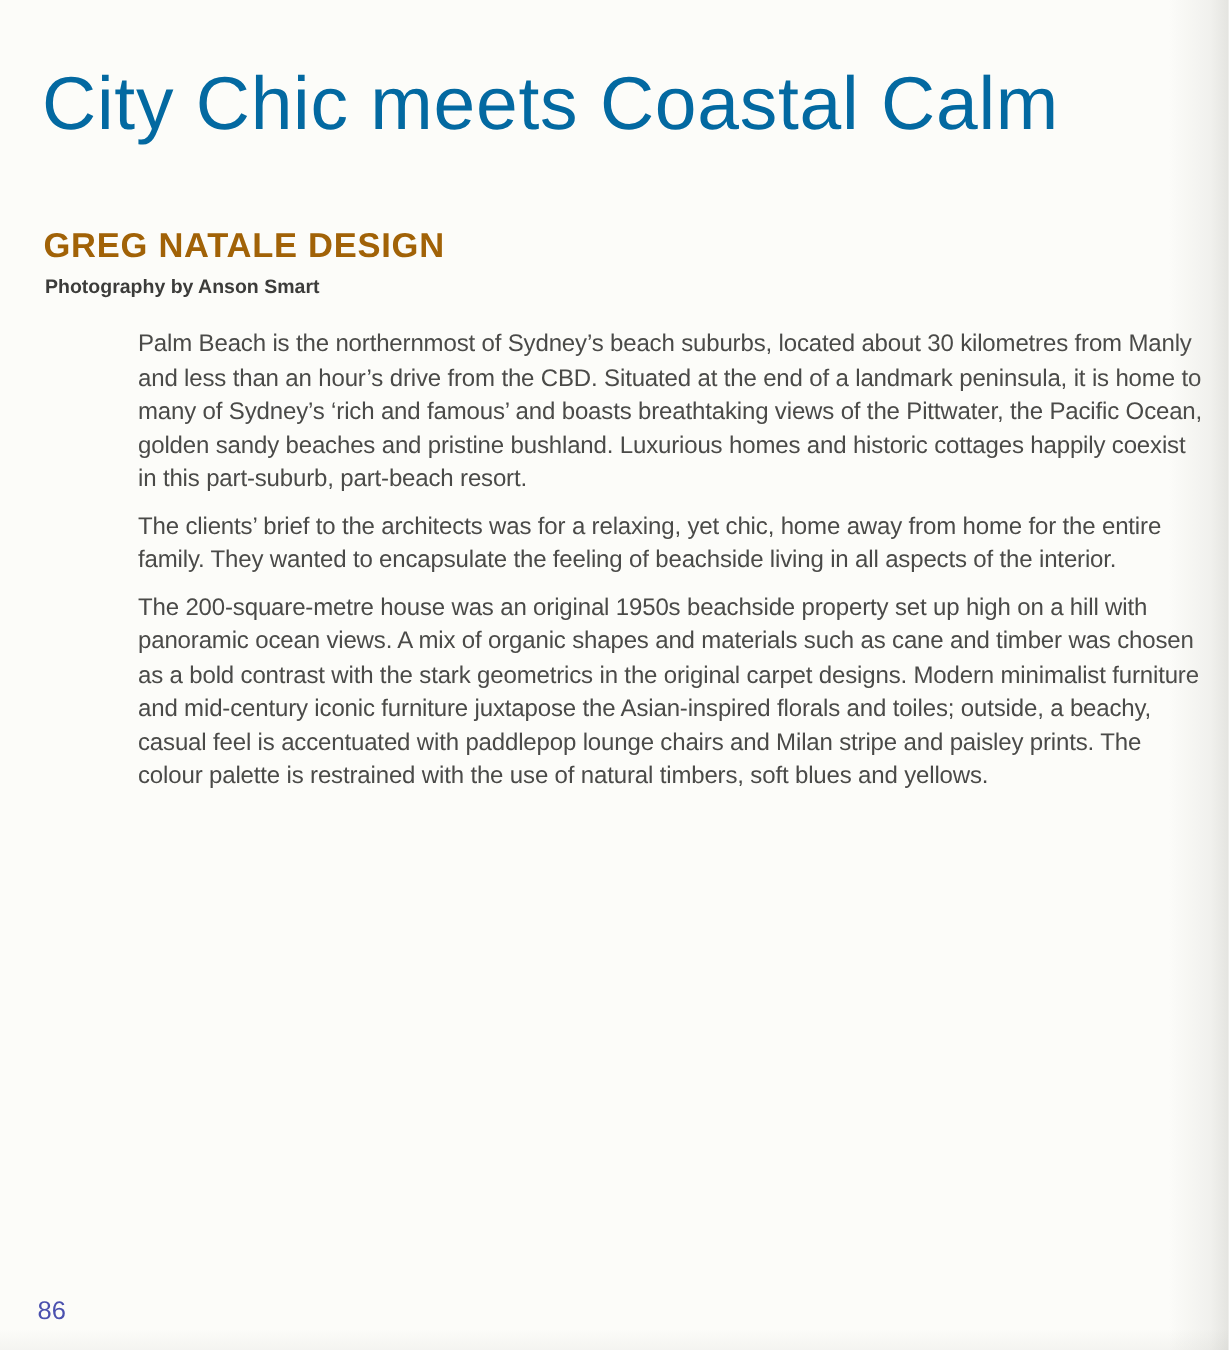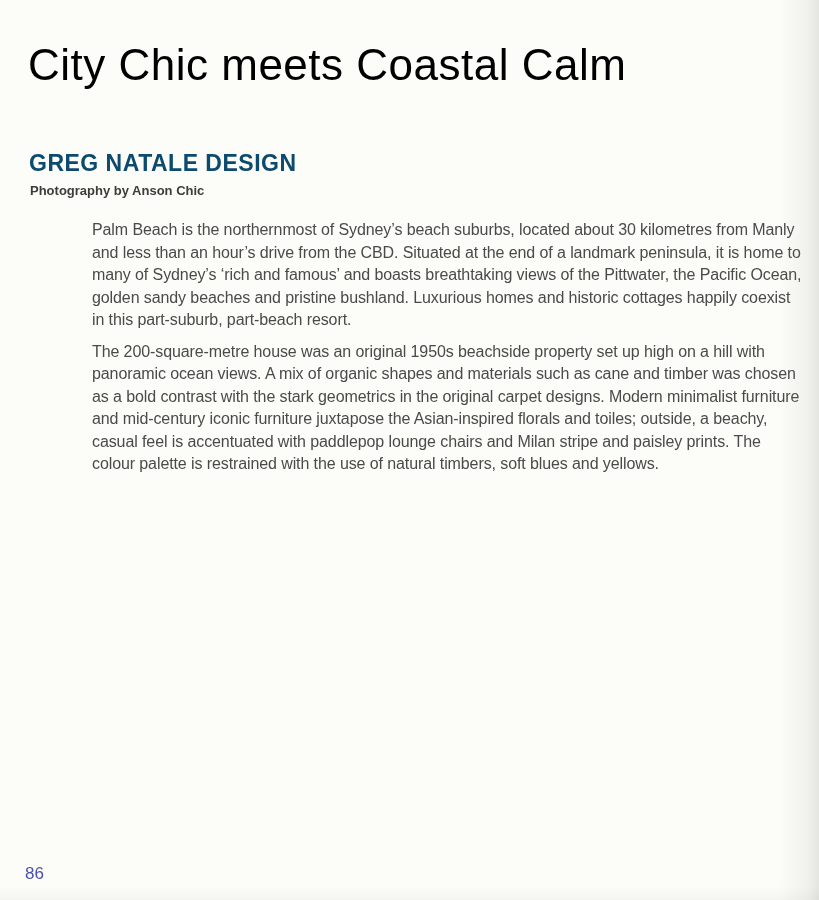--- a/index.html
+++ b/index.html
@@ -32,35 +32,35 @@
     height: 14px;
     background: linear-gradient(to bottom, rgba(150,150,142,0) 0%, rgba(150,150,142,0.08) 100%);
     pointer-events: none;
   }
 
   .title {
     position: absolute;
     left: 28px;
     top: 40px;
     margin: 0;
-    font-size: 44px;
+    font-size: 50px;
     font-weight: 400;
     letter-spacing: 0.5px;
-    color: #000000;
+    color: #0369a1;
   }
 
   .designer-heading {
     position: absolute;
     left: 29px;
     top: 150px;
     margin: 0;
     font-size: 23px;
     font-weight: 700;
     letter-spacing: 0.5px;
-    color: #0c4a6e;
+    color: #a16207;
   }
 
   .photo-credit {
     position: absolute;
     left: 30px;
     top: 183px;
     margin: 0;
     font-size: 13px;
     font-weight: 700;
     color: #3c3c3a;
@@ -91,22 +91,23 @@
 </style>
 </head>
 <body>
 
 <div class="page">
 
   <h1 class="title">City Chic meets Coastal Calm</h1>
 
   <h2 class="designer-heading">GREG NATALE DESIGN</h2>
 
-  <p class="photo-credit">Photography by Anson Chic</p>
+  <p class="photo-credit">Photography by Anson Smart</p>
 
   <div class="body-copy">
     <p>Palm Beach is the northernmost of Sydney’s beach suburbs, located about 30 kilometres from Manly and less than an hour’s drive from the CBD. Situated at the end of a landmark peninsula, it is home to many of Sydney’s ‘rich and famous’ and boasts breathtaking views of the Pittwater, the Pacific Ocean, golden sandy beaches and pristine bushland. Luxurious homes and historic cottages happily coexist in this part-suburb, part-beach resort.</p>
+    <p>The clients’ brief to the architects was for a relaxing, yet chic, home away from home for the entire family. They wanted to encapsulate the feeling of beachside living in all aspects of the interior.</p>
     <p>The 200-square-metre house was an original 1950s beachside property set up high on a hill with panoramic ocean views. A mix of organic shapes and materials such as cane and timber was chosen as a bold contrast with the stark geometrics in the original carpet designs. Modern minimalist furniture and mid-century iconic furniture juxtapose the Asian-inspired florals and toiles; outside, a beachy, casual feel is accentuated with paddlepop lounge chairs and Milan stripe and paisley prints. The colour palette is restrained with the use of natural timbers, soft blues and yellows.</p>
   </div>
 
   <p class="folio">86</p>
 
 </div>
 
 </body></html>

